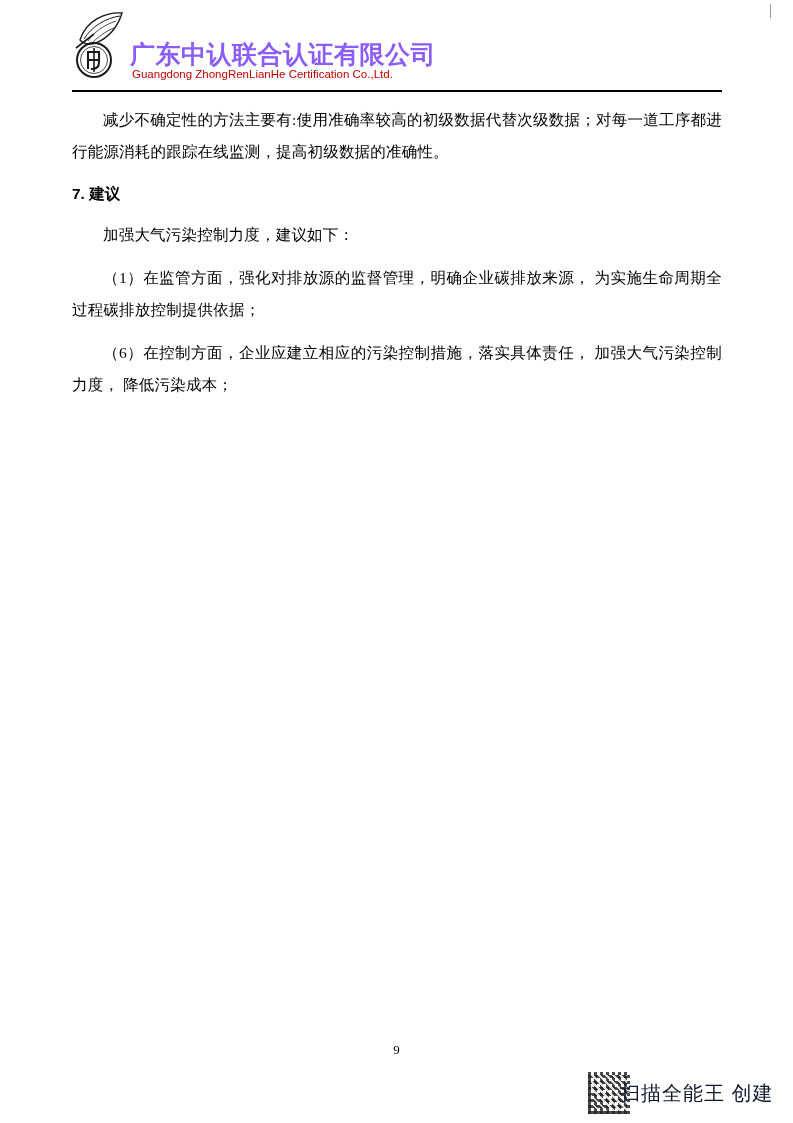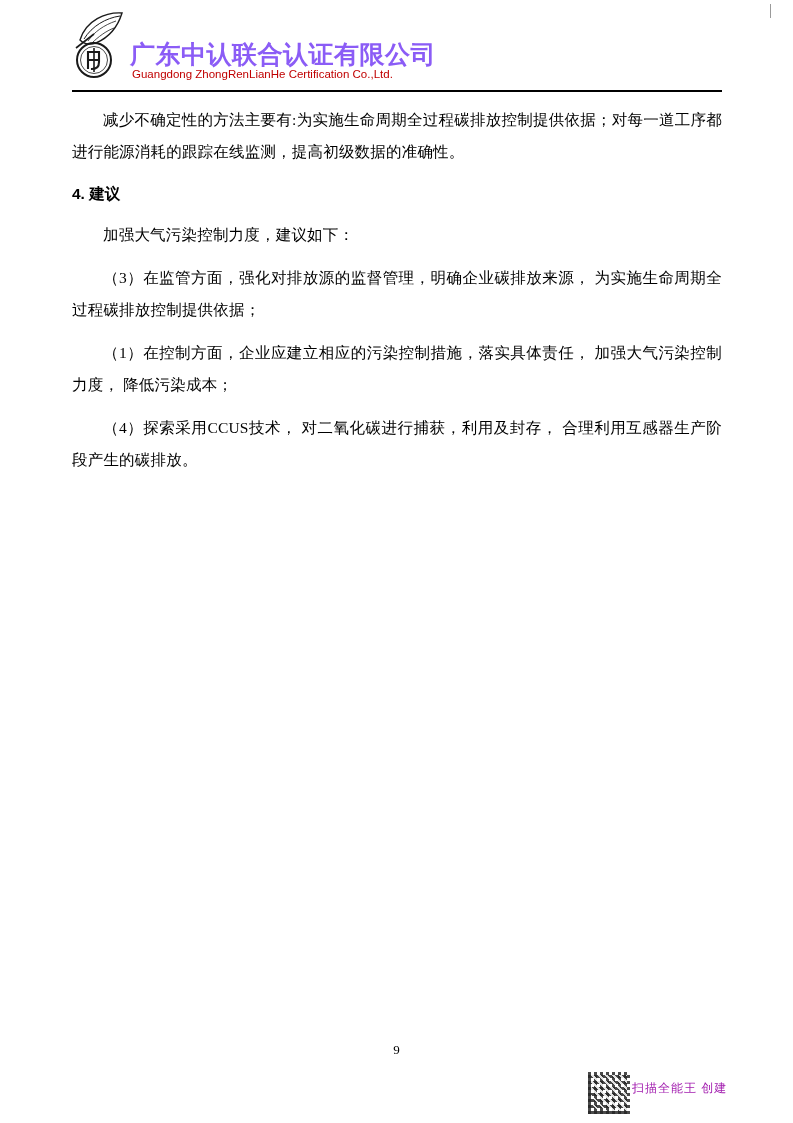--- a/index.html
+++ b/index.html
@@ -136,25 +136,25 @@
   }
   .qr::after {
     content: "";
     position: absolute;
     left: 3px; top: 3px; right: 3px; bottom: 3px;
     background-image:
       repeating-linear-gradient(45deg, rgba(255,255,255,0.85) 0 2px, transparent 2px 5px);
   }
   .stamp-text {
     position: absolute;
-    left: 44px;
+    left: 32px;
     top: 8px;
     font-family: "Liberation Sans", "DejaVu Sans", sans-serif;
-    font-size: 12px;
-    color: #a21caf;
+    font-size: 20px;
+    color: #0f172a;
     white-space: nowrap;
     letter-spacing: 1px;
   }
 </style>
 </head>
 <body>
 
 <div class="page">
 
   <div class="crop-mark"></div>
@@ -174,29 +174,28 @@
         <path d="M16 42 L16 58 M16 42 L27 42 M16 50 L25 50 M27 42 L27 52 C27 57, 24 59, 20 59" fill="none" stroke="#1a1a1a" stroke-width="2.1" stroke-linecap="square"></path>
         <path d="M22 38 L22 62" stroke="#1a1a1a" stroke-width="1.6"></path>
       </svg>
     </div>
     <div class="company-cn">广东中认联合认证有限公司</div>
     <div class="company-en">Guangdong ZhongRenLianHe Certification Co.,Ltd.</div>
   </div>
   <div class="header-rule"></div>
 
   <div class="content">
-    <p class="para indent2">减少不确定性的方法主要有:为实施生命周期全过程碳排放控制提供依据；对每一道工序都进行能源消耗的跟踪在线监测，提高初级数据的准确性。</p>
-
-    <div class="section-title">4. 建议</div>
+    <p class="para indent2">减少不确定性的方法主要有:使用准确率较高的初级数据代替次级数据；对每一道工序都进行能源消耗的跟踪在线监测，提高初级数据的准确性。</p>
+
+    <div class="section-title">7. 建议</div>
 
     <p class="para indent2">加强大气污染控制力度，建议如下：</p>
 
-    <p class="para indent2">（3）在监管方面，强化对排放源的监督管理，明确企业碳排放来源， 为实施生命周期全过程碳排放控制提供依据；</p>
-    <p class="para indent2">（1）在控制方面，企业应建立相应的污染控制措施，落实具体责任， 加强大气污染控制力度， 降低污染成本；</p>
-    <p class="para indent2">（4）探索采用CCUS技术， 对二氧化碳进行捕获，利用及封存， 合理利用互感器生产阶段产生的碳排放。</p>
+    <p class="para indent2">（1）在监管方面，强化对排放源的监督管理，明确企业碳排放来源， 为实施生命周期全过程碳排放控制提供依据；</p>
+    <p class="para indent2">（6）在控制方面，企业应建立相应的污染控制措施，落实具体责任， 加强大气污染控制力度， 降低污染成本；</p>
   </div>
 
   <div class="page-number">9</div>
 
   <div class="footer-stamp">
     <div class="qr"></div>
     <div class="stamp-text">扫描全能王 创建</div>
   </div>
 
 </div>

